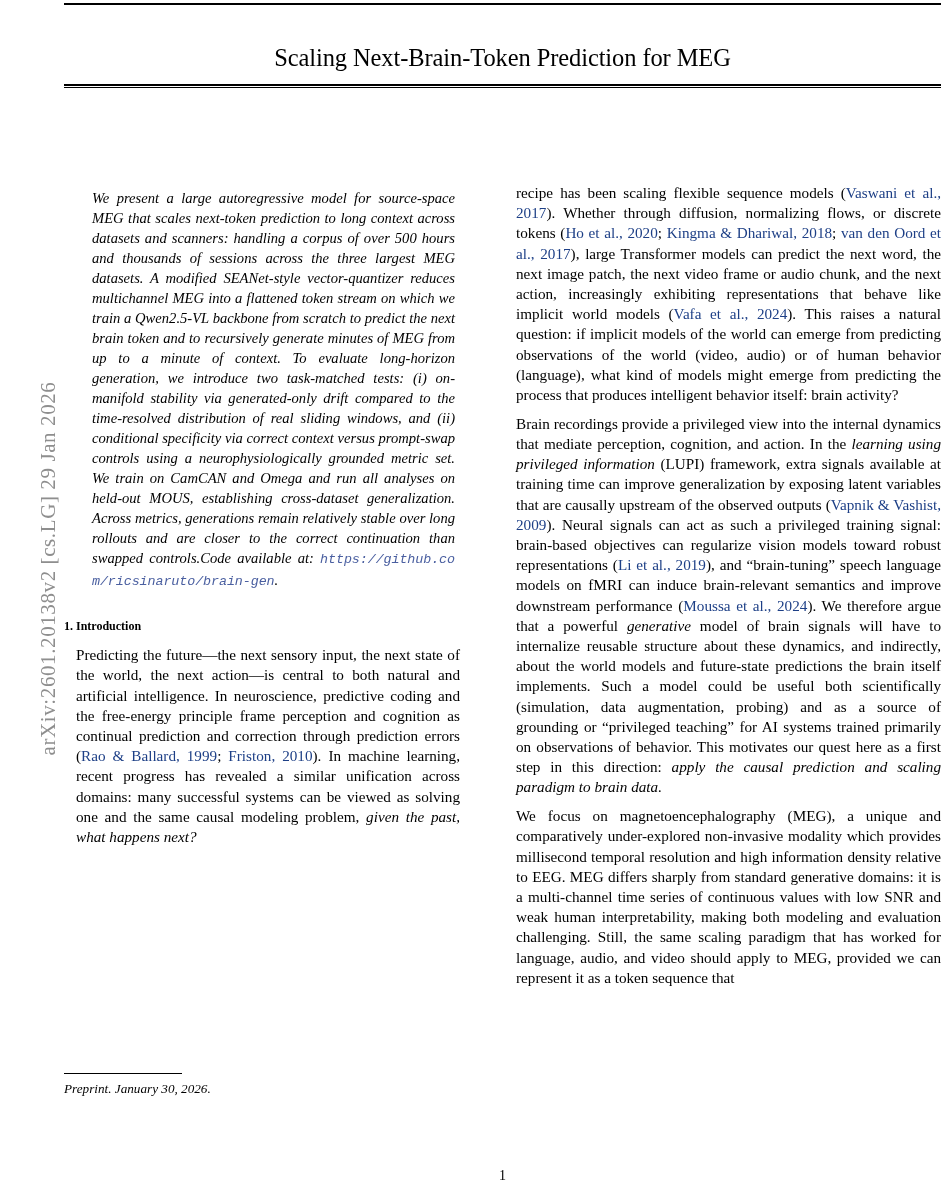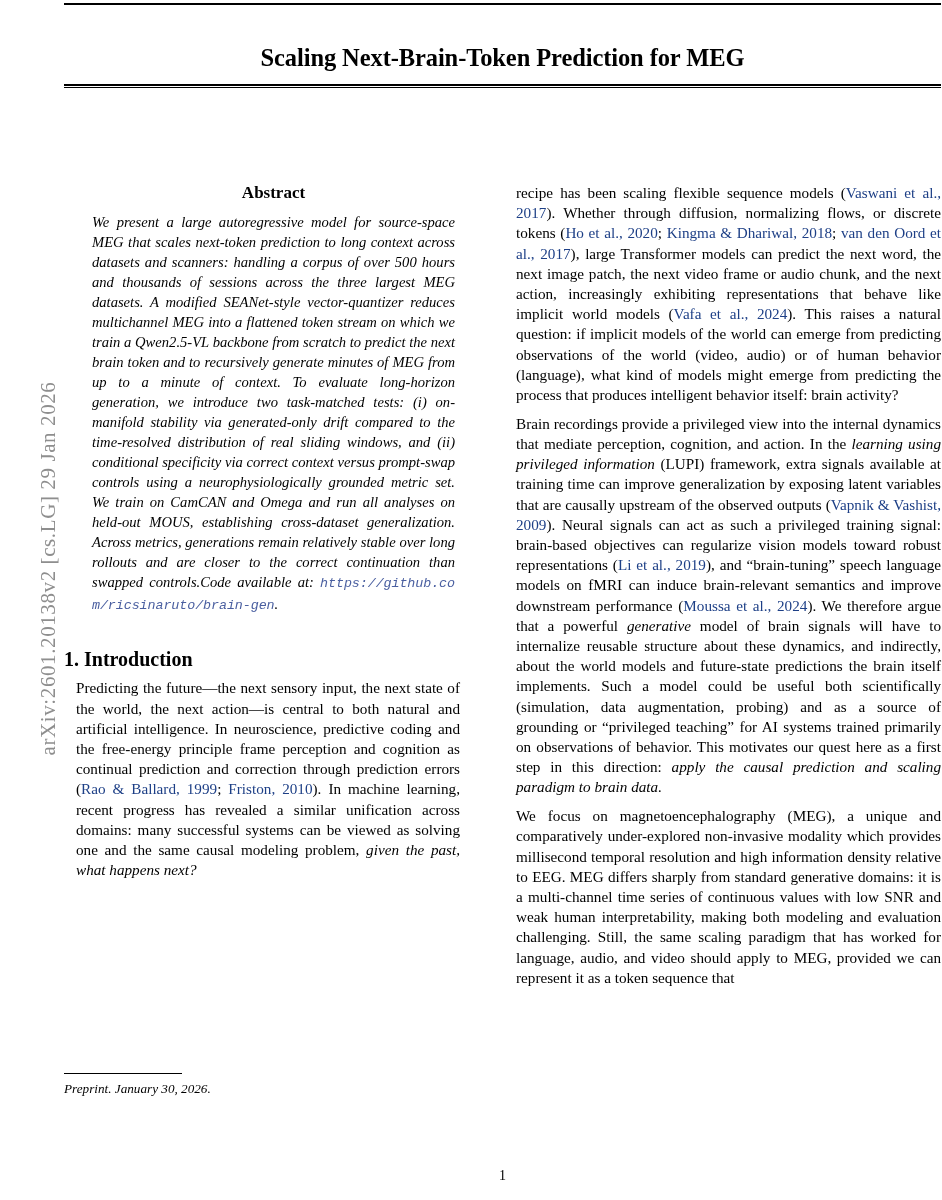--- a/index.html
+++ b/index.html
@@ -59,21 +59,21 @@
     border-bottom: 1px solid #000;
   }
 
   .paper-title {
     position: absolute;
     left: 0;
     top: 28px;
     width: 877px;
     text-align: center;
     font-size: 24.5px;
-    font-weight: bold;
+    font-weight: normal;
     letter-spacing: -0.1px;
   }
 
   .byline {
     position: absolute;
     left: 0;
     top: 120px;
     width: 877px;
     text-align: center;
     font-size: 16px;
@@ -111,23 +111,23 @@
     padding-left: 23px;
     padding-right: 0px;
     font-size: 14.6px;
     line-height: 20px;
     text-align: justify;
     margin: 5px;
     font-style: italic;
   }
 
   .section-head {
-    font-size: 20px;
+    font-size: 12px;
     font-weight: bold;
-    margin: 33px 0 9px 0;
+    margin: 24px 0 9px 0;
   }
 
   p.para {
     margin: 0 0 8.5px 0;
     text-align: justify;
   }
   p.para.first { text-indent: 0; margin-left: 12px; }
 
   .cite { color: #1d3f86; }
   .url  {
@@ -186,21 +186,20 @@
 
   <div class="rule-top"></div>
 
   <h1 class="paper-title">Scaling Next-Brain-Token Prediction for MEG</h1>
 
   <div class="rule-under-title"></div>
 
 
   <div class="col col-left">
 
-    <div class="abstract-head">Abstract</div>
 
     <div class="abstract-body">
       <span>We present a large autoregressive model for source-space MEG that scales next-token prediction to long context across datasets and scanners: handling a corpus of over 500 hours and thousands of sessions across the three largest MEG datasets. A modified SEANet-style vector-quantizer reduces multichannel MEG into a flattened token stream on which we train a Qwen2.5-VL backbone from scratch to predict the next brain token and to recursively generate minutes of MEG from up to a minute of context. To evaluate long-horizon generation, we introduce two task-matched tests: (i) on-manifold stability via generated-only drift compared to the time-resolved distribution of real sliding windows, and (ii) conditional specificity via correct context versus prompt-swap controls using a neurophysiologically grounded metric set. We train on CamCAN and Omega and run all analyses on held-out MOUS, establishing cross-dataset generalization. Across metrics, generations remain relatively stable over long rollouts and are closer to the correct continuation than swapped controls.Code available at: </span><span class="url">https://github.com/ricsinaruto/brain-gen</span><span>.</span>
     </div>
 
     <div class="section-head">1. Introduction</div>
 
     <p class="para first"><span>Predicting the future—the next sensory input, the next state of the world, the next action—is central to both natural and artificial intelligence. In neuroscience, predictive coding and the free-energy principle frame perception and cognition as continual prediction and correction through prediction errors (</span><span class="cite">Rao &amp; Ballard, 1999</span><span>; </span><span class="cite">Friston, 2010</span><span>). In machine learning, recent progress has revealed a similar unification across domains: many successful systems can be viewed as solving one and the same causal modeling problem, </span><em>given the past, what happens next?</em></p>
 
   </div>

